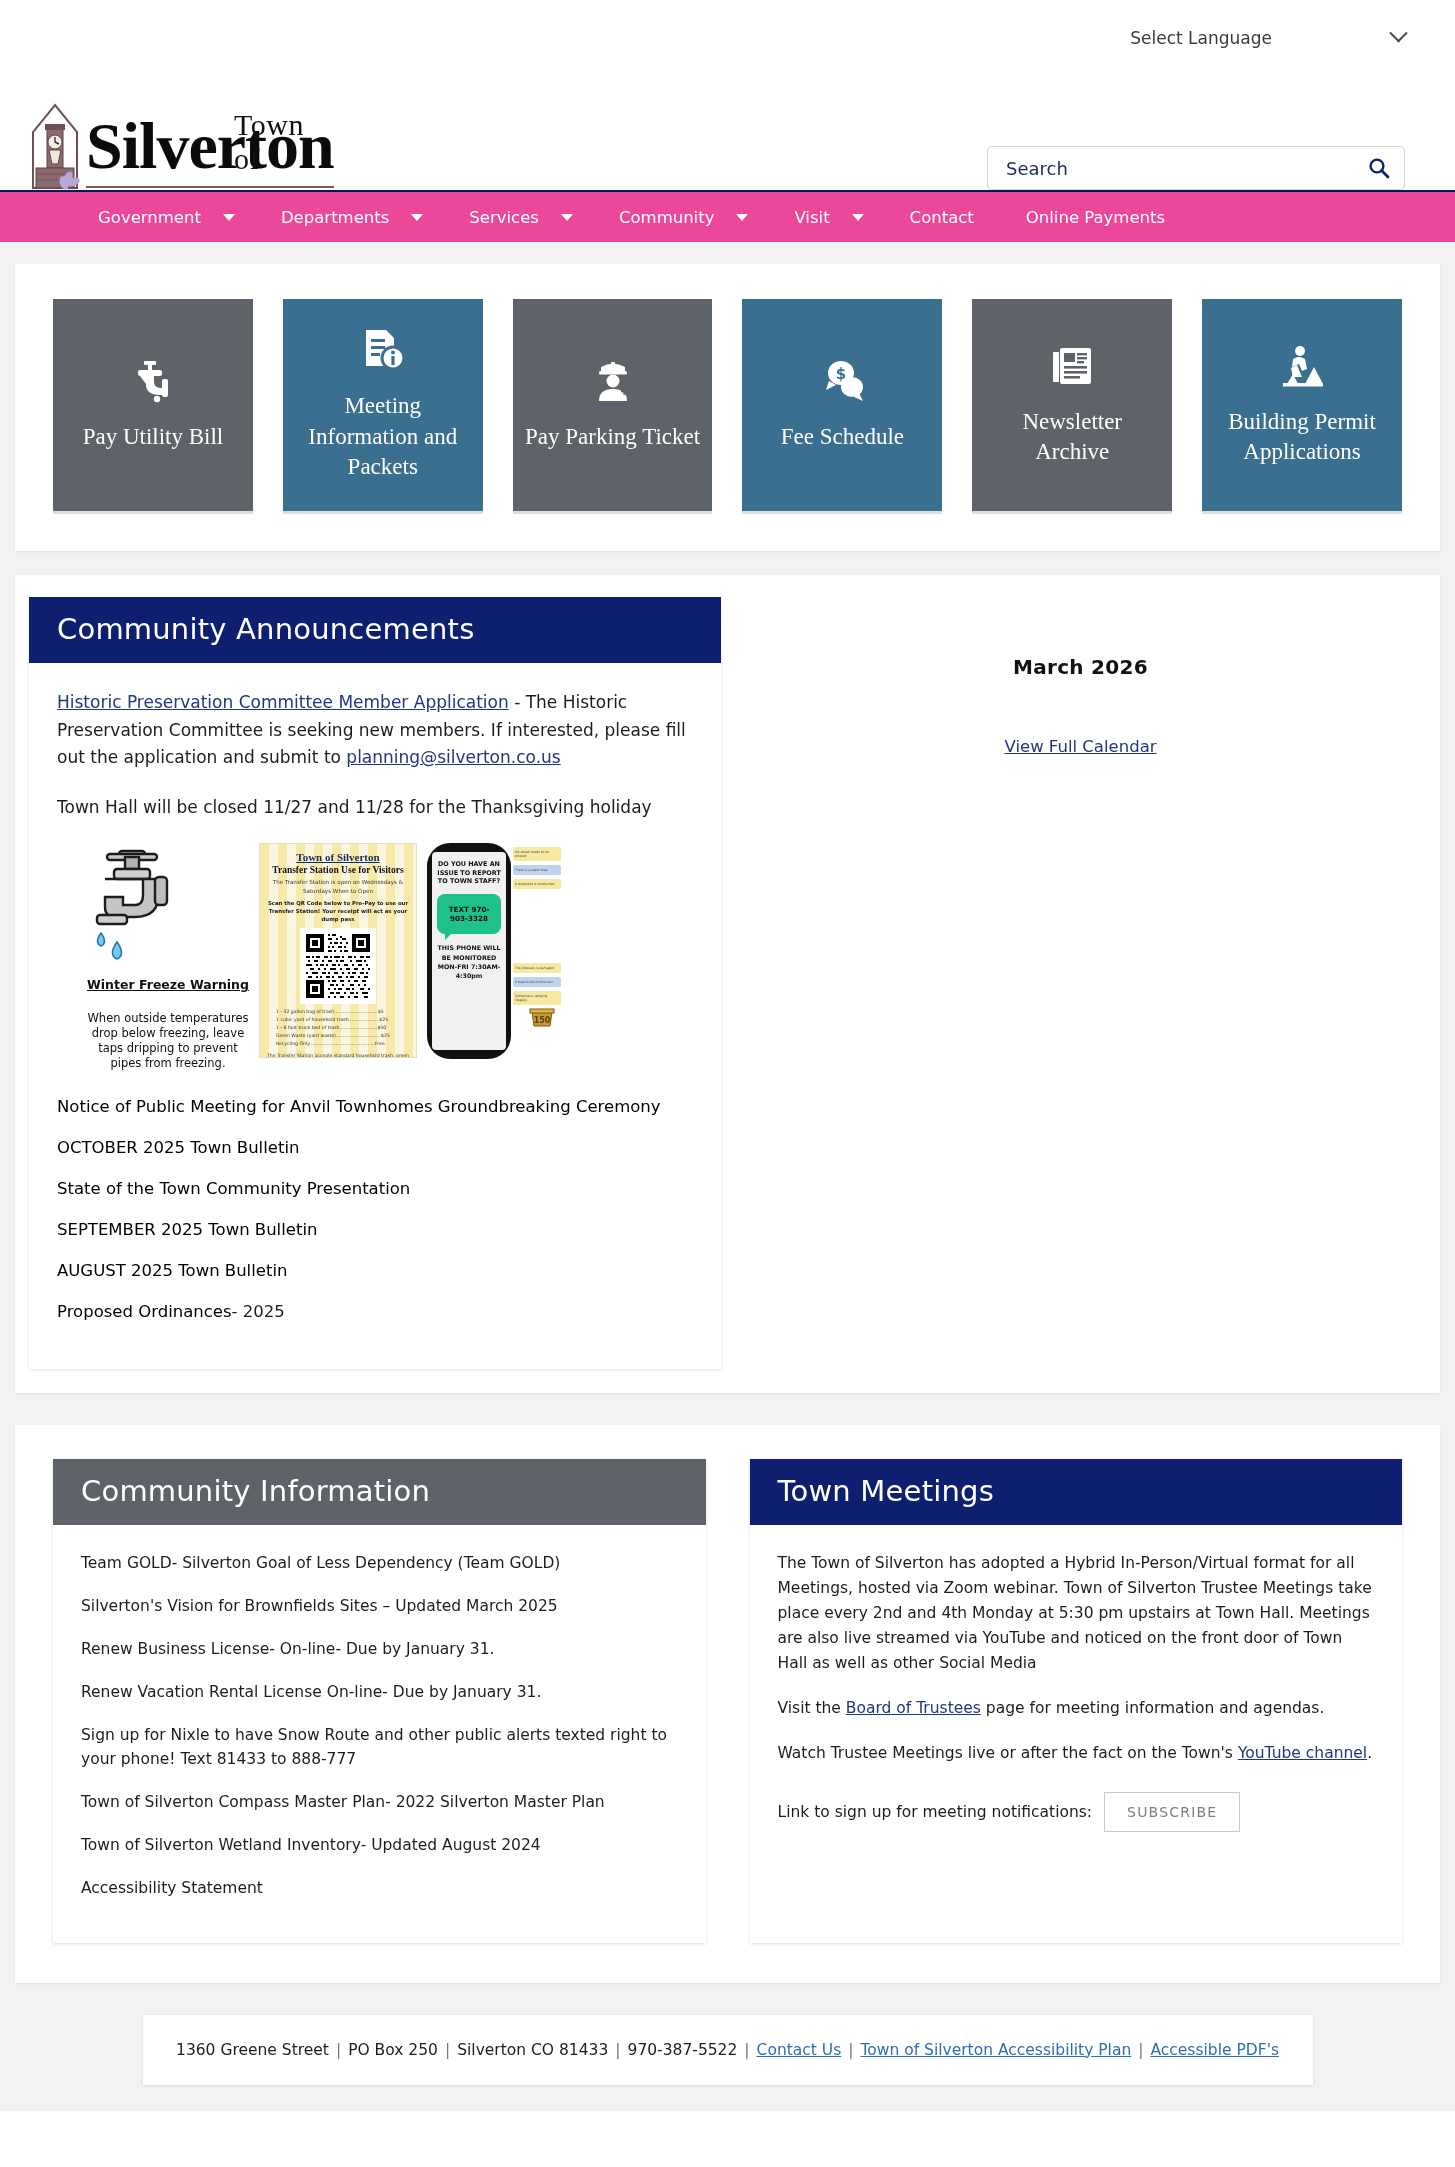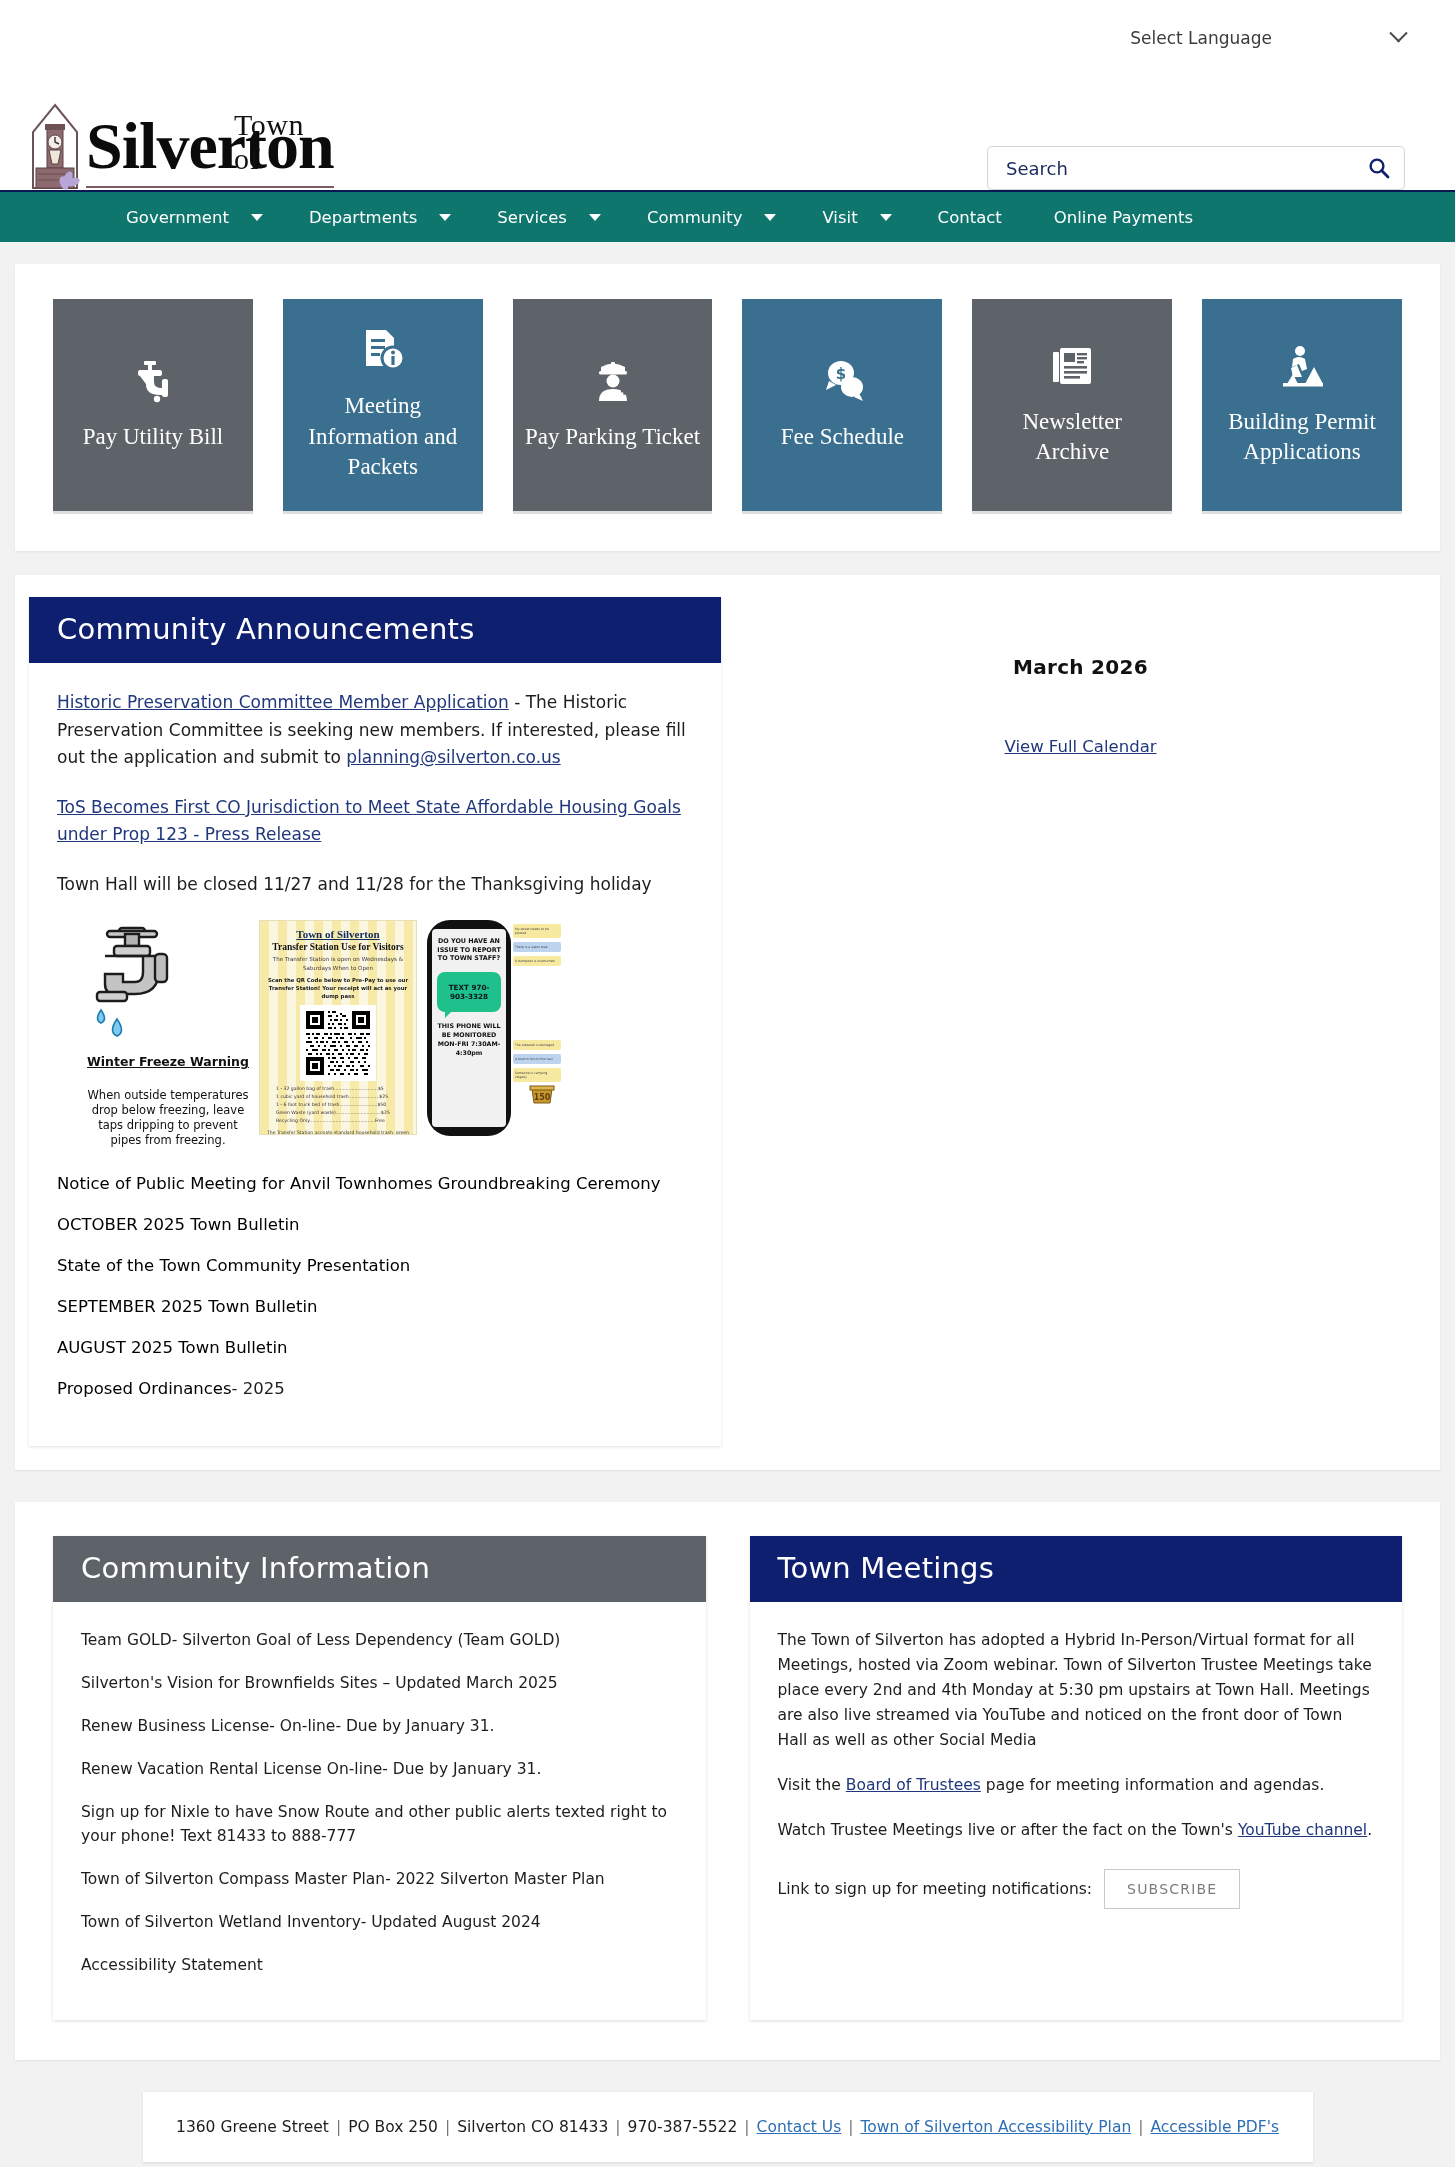--- a/index.html
+++ b/index.html
@@ -82,25 +82,25 @@
     flex: 1; border: none; outline: none;
     font-size: 18px; color: #1b2a5e;
     font-family: "DejaVu Sans", sans-serif;
     background: transparent;
   }
   .searchbox input::placeholder { color: #1b2a5e; opacity: 1; }
   .search-ico { width: 22px; height: 22px; flex: none; }
 
   
   .nav {
-    background: #0f766e;
+    background: #ec4899;
     height: 52px;
     display: flex;
     align-items: center;
-    padding-left: 110px;
+    padding-left: 82px;
     border-top: 2px solid #0a1852;
   }
   .nav-item {
     display: flex; align-items: center;
     color: #ffffff;
     font-size: 16.5px;
     padding: 0 0 0 0;
     margin-right: 0;
     cursor: pointer;
     white-space: nowrap;
@@ -446,23 +446,20 @@
   <div class="main-card">
 
     <div class="ann-col">
       <div class="panel-head navy">Community Announcements</div>
       <div class="panel-body">
 
         <p class="ann-para">
           <a class="lnk">Historic Preservation Committee Member Application</a><span> - The Historic Preservation Committee is seeking new members. If interested, please fill out the application and submit to </span><a class="lnk">planning@silverton.co.us</a>
         </p>
 
-        <p class="ann-para">
-          <a class="lnk">ToS Becomes First CO Jurisdiction to Meet State Affordable Housing Goals under Prop 123 - Press Release</a>
-        </p>
 
         <p class="ann-para">Town Hall will be closed 11/27 and 11/28 for the Thanksgiving holiday</p>
 
         <div class="flyers">
 
           <div class="flyer1">
             <svg width="170" height="130" viewBox="0 0 170 130">
               <g stroke="#1c1c1c" stroke-width="2.4">
                 <rect x="36" y="8" width="26" height="7" rx="3" fill="#b9b9b9"></rect>
                 <rect x="24" y="11" width="50" height="6" rx="3" fill="#c9c9c9"></rect>

